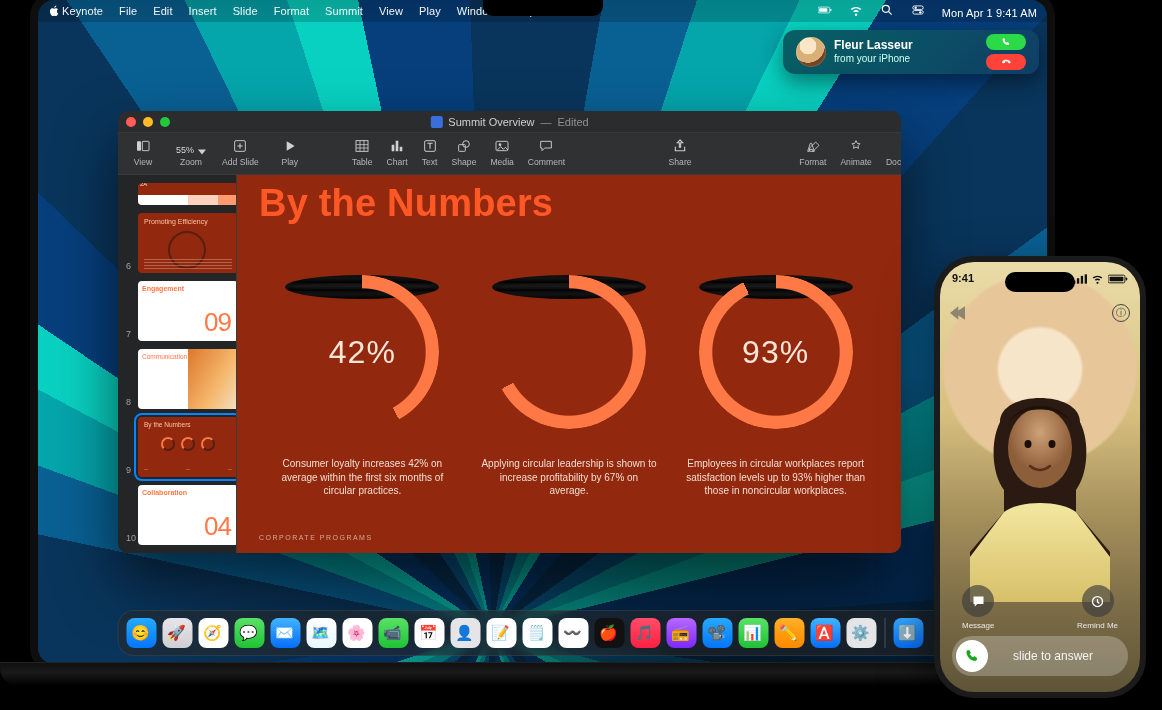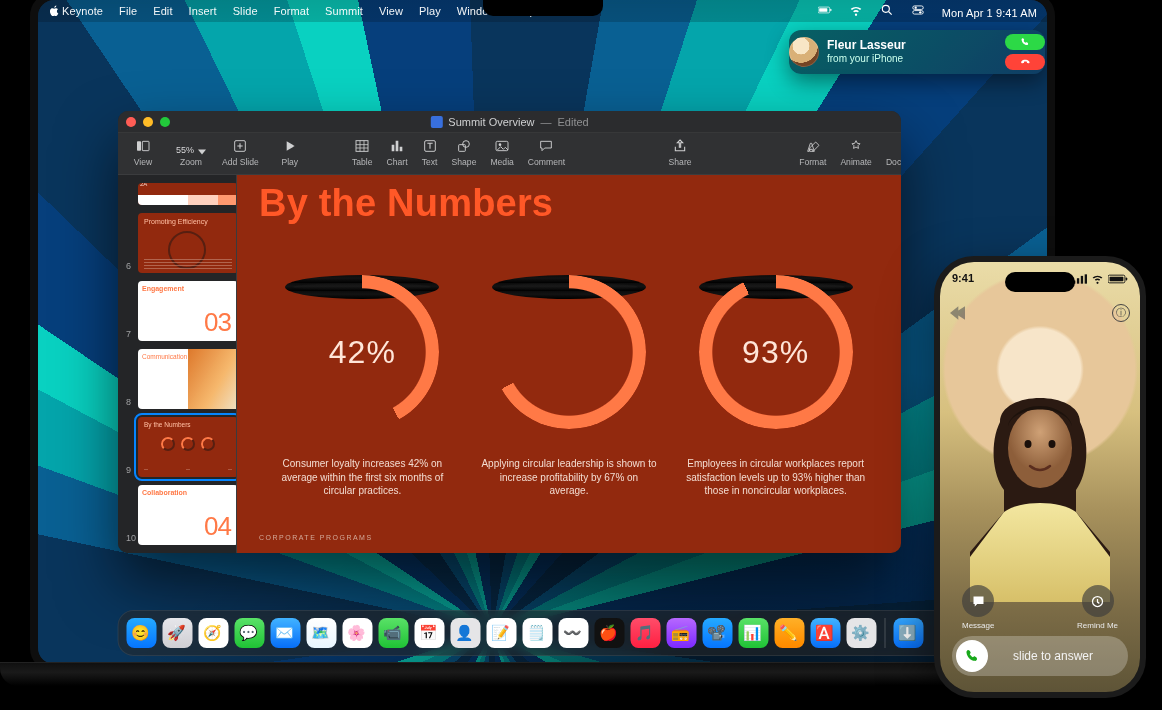--- a/index.html
+++ b/index.html
@@ -60,23 +60,23 @@
     padding:0 10px;font-size:11px;letter-spacing:.1px;background:linear-gradient(rgba(0,0,0,.22),rgba(0,0,0,.18));
   }
   .menubar .appname{font-weight:400;margin:0 14px 0 1px}
   .menubar .mitem{margin-right:16px;opacity:.95;cursor:default}
   .menubar .right{margin-left:auto;display:flex;align-items:flex-end;gap:17px}
   .menubar svg{width:14px;height:14px;fill:#fff}
   .apple svg{width:13px;height:13px}
 
   
   .call{
-    position:absolute;right:2px;top:30px;width:256px;height:44px;border-radius:12px;
+    position:absolute;right:8px;top:30px;width:256px;height:44px;border-radius:12px;
     background:linear-gradient(135deg,var(--teal1),var(--teal2));
-    display:flex;align-items:center;padding:6px 0;gap:8px;
+    display:flex;align-items:center;padding:6px 13px;gap:8px;
     box-shadow:0 8px 22px rgba(0,0,0,.45);
     margin-left:31px;
   }
   .call .avatar{width:30px;height:30px;border-radius:50%;background:
     radial-gradient(circle at 40% 30%, #f7e6c8 0 30%, #d7b07a 31% 60%, #724426 61% 100%);
     box-shadow:inset 0 0 0 1px rgba(255,255,255,.15)}
   .call .who{display:flex;flex-direction:column;line-height:1.15}
   .call .who .n{font-size:12px;font-weight:600}
   .call .who .s{font-size:10px;color:#cfe}
   .call .btns{margin-left:auto;display:flex;flex-direction:column;gap:4px}
@@ -445,21 +445,21 @@
               <span class="ttl">Promoting Efficiency</span>
               <div class="cv"></div>
                 <div class="p"></div>
             </div>
           </div>
 
           <div style="position:relative">
             <span class="tnum">7</span>
             <div class="thumb th6">
               <span class="bar">Engagement</span>
-              <span class="big">03</span>
+              <span class="big">09</span>
             </div>
           </div>
 
           <div style="position:relative">
             <span class="tnum">8</span>
             <div class="thumb th-com">
               <span class="ttl">Communication Channels</span>
               <div class="img"></div>
             </div>
           </div>

